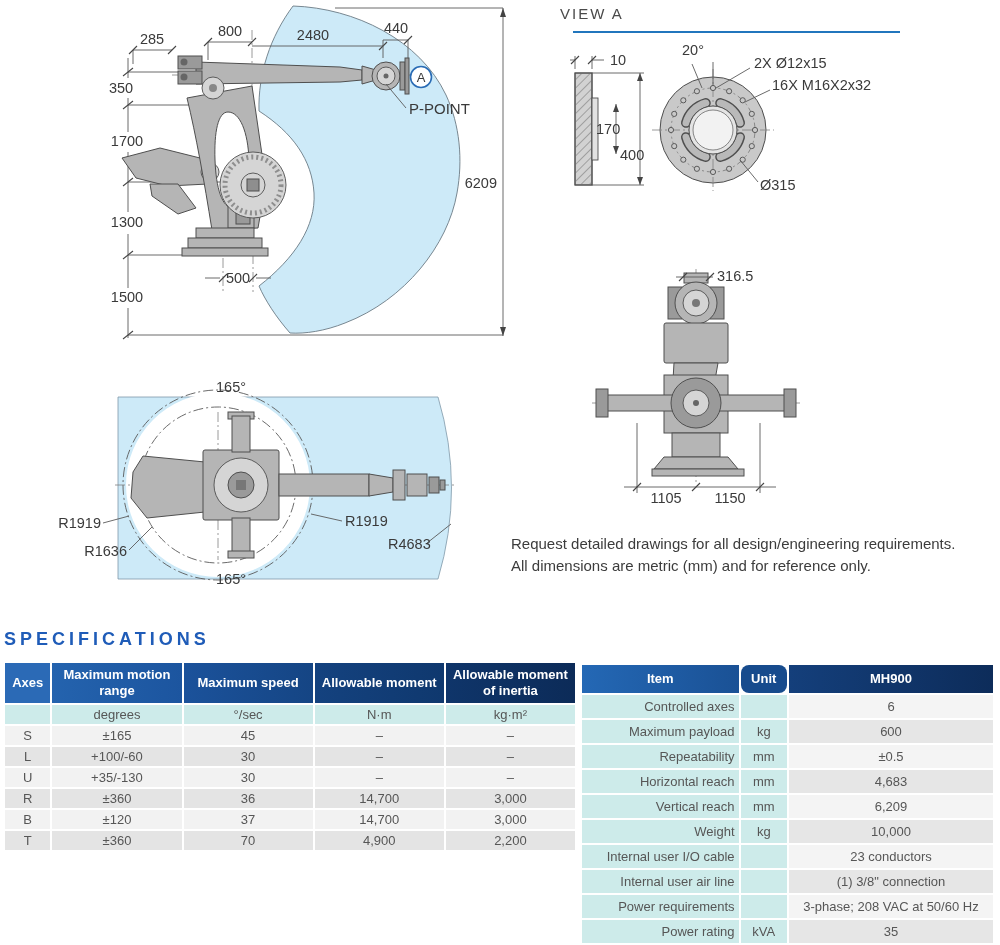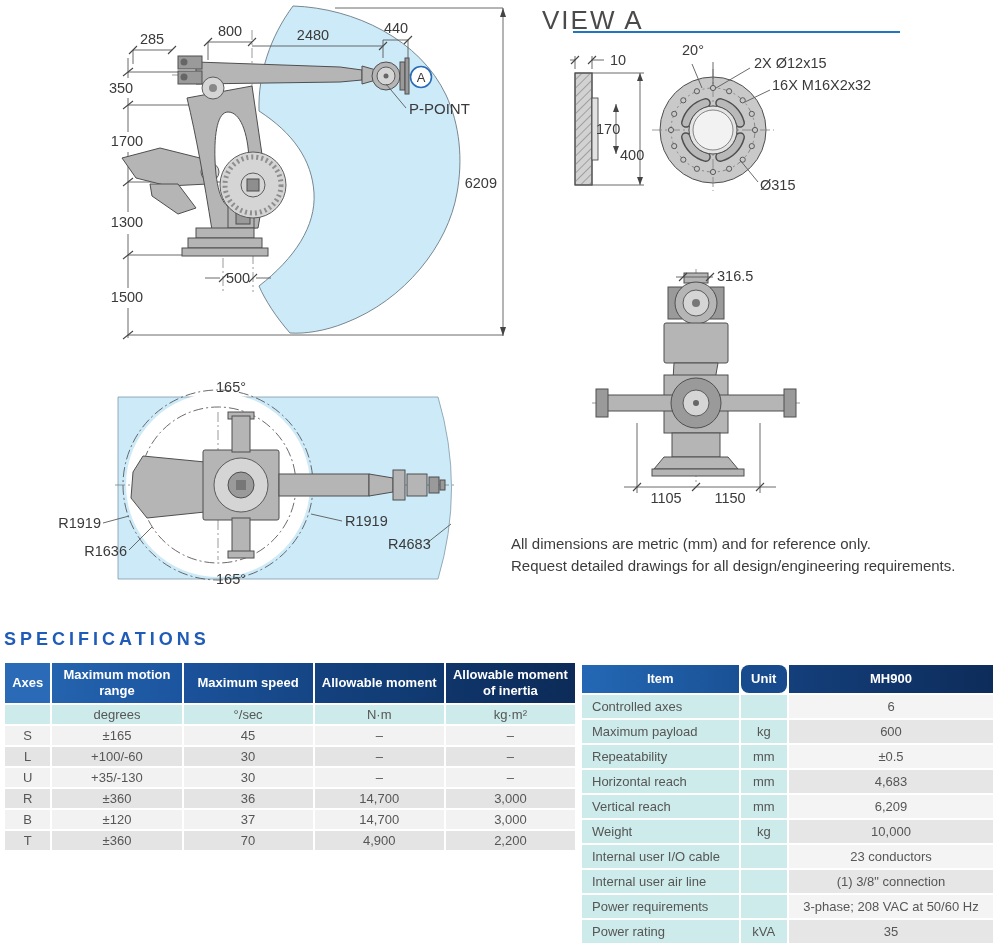--- a/index.html
+++ b/index.html
@@ -17,21 +17,21 @@
   .dim{font-size:14.5px;}
   .dim-s{font-size:13px;}
   .lbl{font-size:15px;}
   .thin{stroke:#5a5a5a;stroke-width:0.9;fill:none;}
   .tick{stroke:#444;stroke-width:1.1;}
   .cl{stroke:#808080;stroke-width:0.8;fill:none;stroke-dasharray:10 3 2 3;}
   .robot{fill:#b5b5b5;stroke:#4f4f4f;stroke-width:1;}
   .robot-d{fill:#9a9a9a;stroke:#4f4f4f;stroke-width:1;}
   .robot-l{fill:#d5d5d5;stroke:#4f4f4f;stroke-width:0.9;}
 
-  .view-a-title{position:absolute;left:542px;top:5px;font-size:26px;color:#4a4a4a;
+  .view-a-title{position:absolute;left:560px;top:5px;font-size:15px;color:#4a4a4a;
     letter-spacing:2px;}
   .view-a-rule{position:absolute;left:573px;top:31px;width:327px;height:2px;
     background:var(--rule-blue);}
   .note{position:absolute;left:511px;top:533px;font-size:15px;color:#3c3c3c;
     line-height:1.45;}
 
   
   .spec-heading{position:absolute;left:4px;top:629px;font-size:18px;font-weight:800;
     color:var(--accent-blue);letter-spacing:4px;}
   table{border-collapse:separate;border-spacing:2px;background:#fff;table-layout:fixed;}
@@ -51,21 +51,21 @@
   .axes-table tr.units td{background:var(--unit-teal);}
   .axes-table tr.r-a td{background:var(--row-light);}
   .axes-table tr.r-b td{background:var(--row-dark);}
 
   .model-table{position:absolute;left:580px;top:663px;width:415px;}
   .model-table th{height:28px;}
   .model-table td{height:23px;}
   .model-table .h1{background:linear-gradient(to right,#2468b5,#1a5195);}
   .model-table .h2{background:#174b8d;border-radius:8px;}
   .model-table .h3{background:linear-gradient(to right,#143f7b,#0d2c5a);}
-  .model-table td.item{background:var(--unit-teal);text-align:left;padding-left:10px;}
+  .model-table td.item{background:var(--unit-teal);text-align:right;padding-left:10px;}
   .model-table td.unit{background:var(--unit-teal);}
   .model-table tr.r-a td.val{background:#f4f4f4;}
   .model-table tr.r-b td.val{background:#e6e6e6;}
 </style>
 </head>
 <body>
 
 <div class="page">
 
   <svg class="abs" style="left:0;top:0" width="560" height="345" viewBox="0 0 560 345">
@@ -322,22 +322,22 @@
     </g>
     <text class="dim" x="176" y="20" text-anchor="middle">165°</text>
     <text class="dim" x="176" y="212" text-anchor="middle">165°</text>
     <text class="dim" x="46" y="156" text-anchor="end">R1919</text>
     <text class="dim" x="72" y="184" text-anchor="end">R1636</text>
     <text class="dim" x="290" y="154">R1919</text>
     <text class="dim" x="333" y="177">R4683</text>
   </svg>
 
   <div class="note">
+    <div>Request detailed drawings for all design/engineering requirements.</div>
     <div>All dimensions are metric (mm) and for reference only.</div>
-    <div>Request detailed drawings for all design/engineering requirements.</div>
   </div>
 
   <h2 class="spec-heading">SPECIFICATIONS</h2>
 
   <table class="axes-table">
     <colgroup>
       <col style="width:45px">
         <col style="width:128px">
         <col style="width:128px">
       <col style="width:128px">

